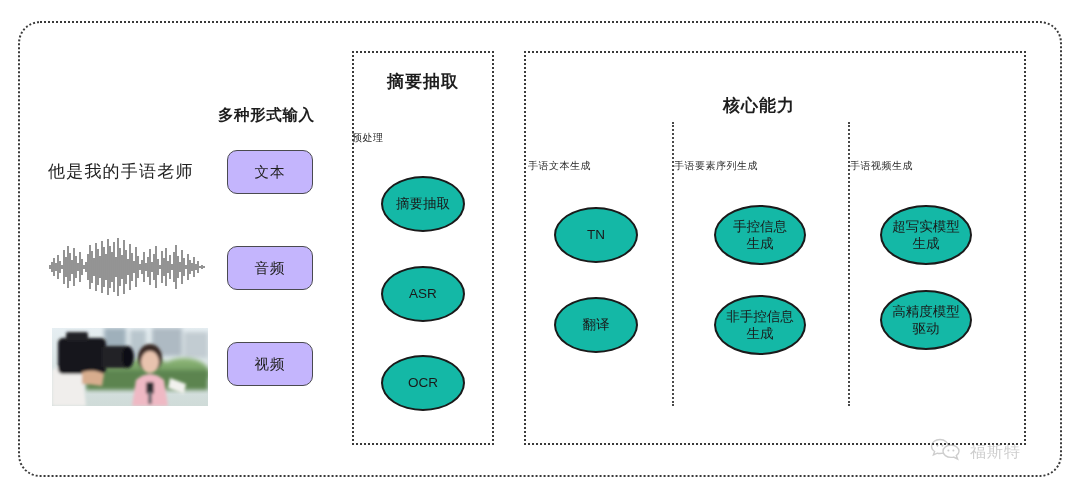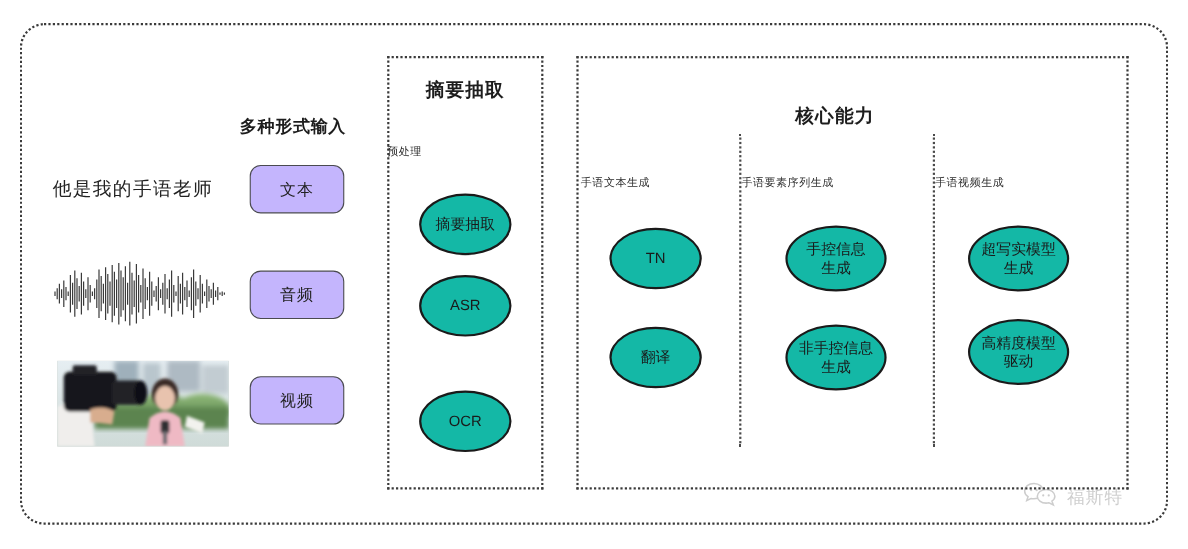--- a/index.html
+++ b/index.html
@@ -74,21 +74,21 @@
     color: #1a1a1a;
     box-sizing: border-box;
     background: #14b8a6;
     white-space: pre-line;
   }
   .n-sm { width: 84px; height: 56px; }
   .n-lg { width: 92px; height: 60px; }
 
   
   .n-zhaiyao { left: 381px; top: 176px; }
-  .n-asr     { left: 381px; top: 250px; }
+  .n-asr     { left: 381px; top: 266px; }
   .n-ocr     { left: 381px; top: 355px; }
 
   
   .n-tn      { left: 554px; top: 207px; }
   .n-fanyi   { left: 554px; top: 297px; }
   
   .n-shoukong     { left: 714px; top: 205px; }
   .n-feishoukong  { left: 714px; top: 295px; }
   
   .n-chaoxieshi   { left: 880px; top: 205px; }

